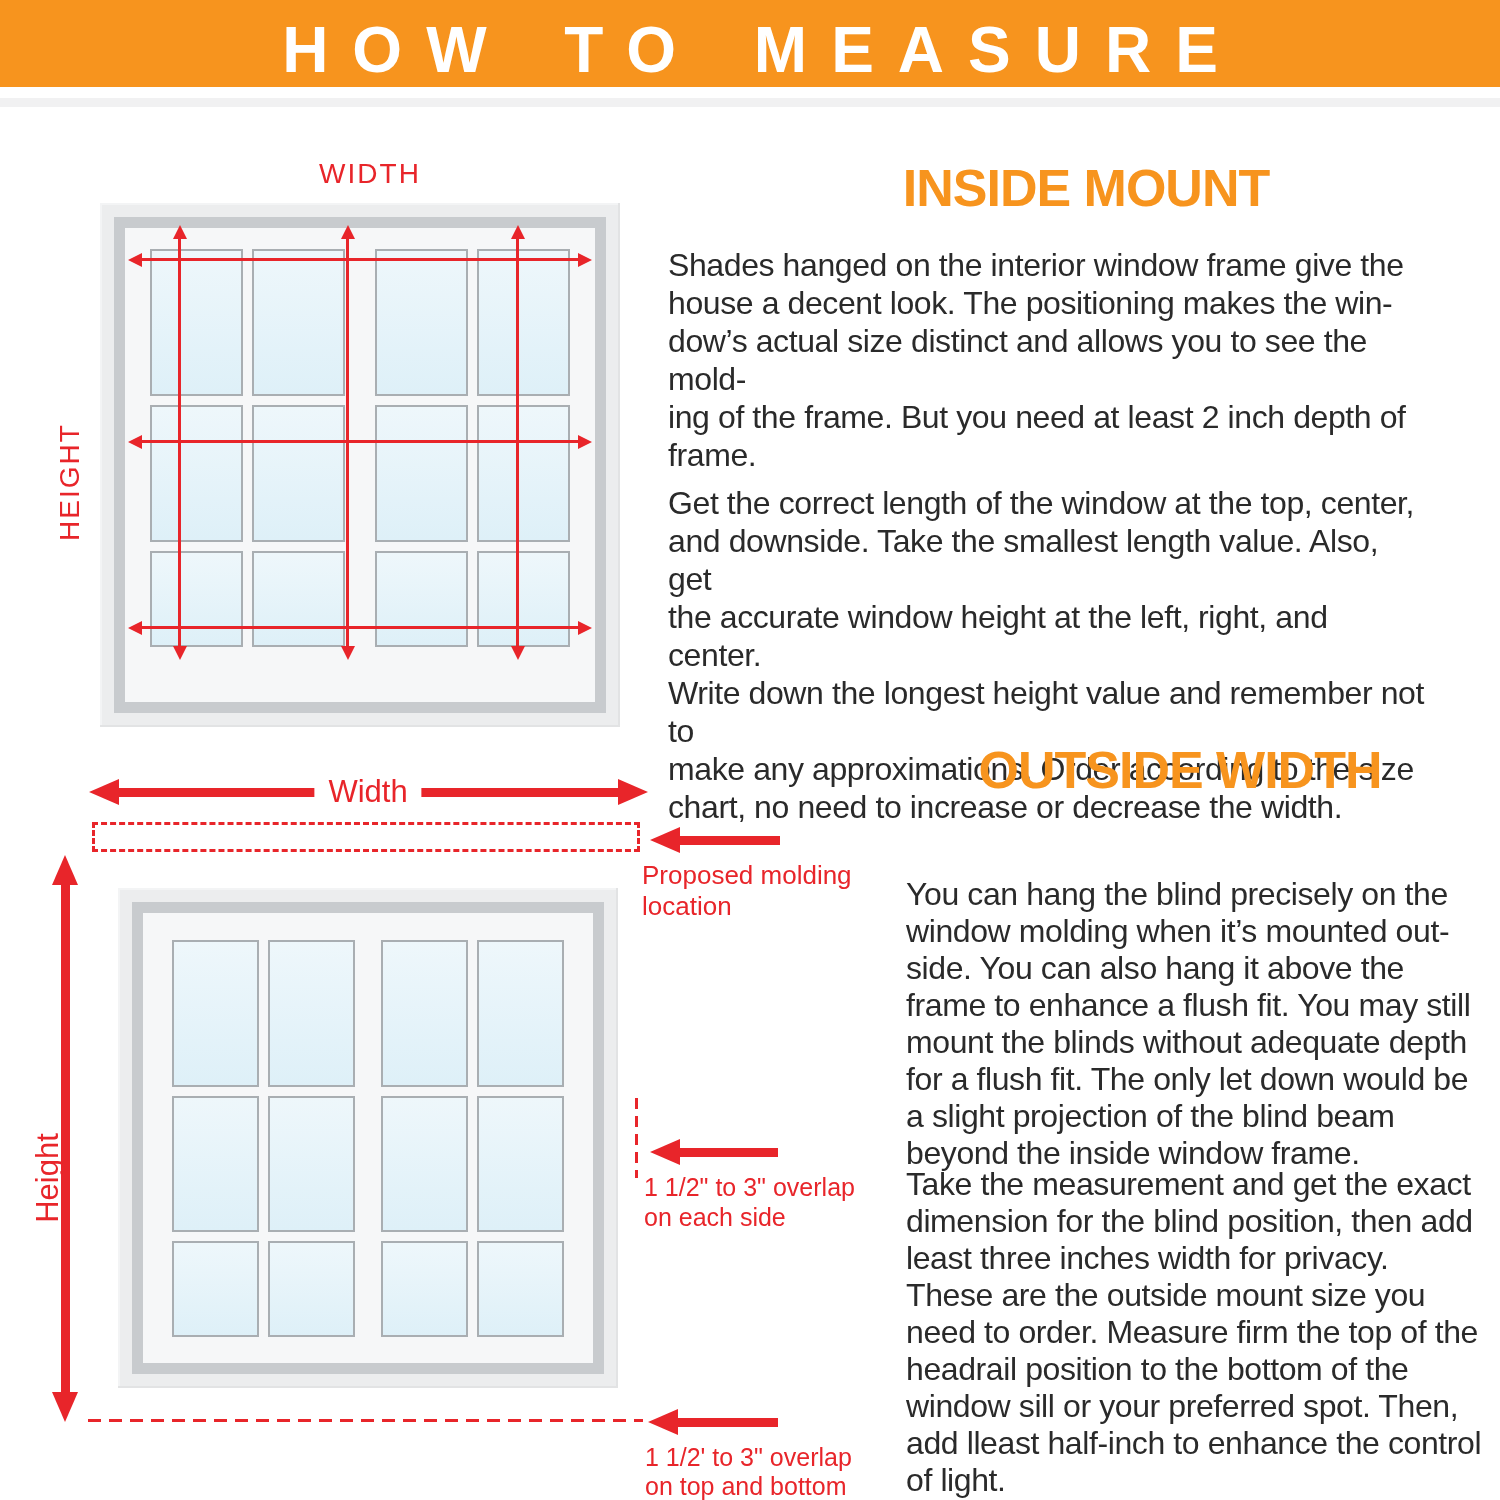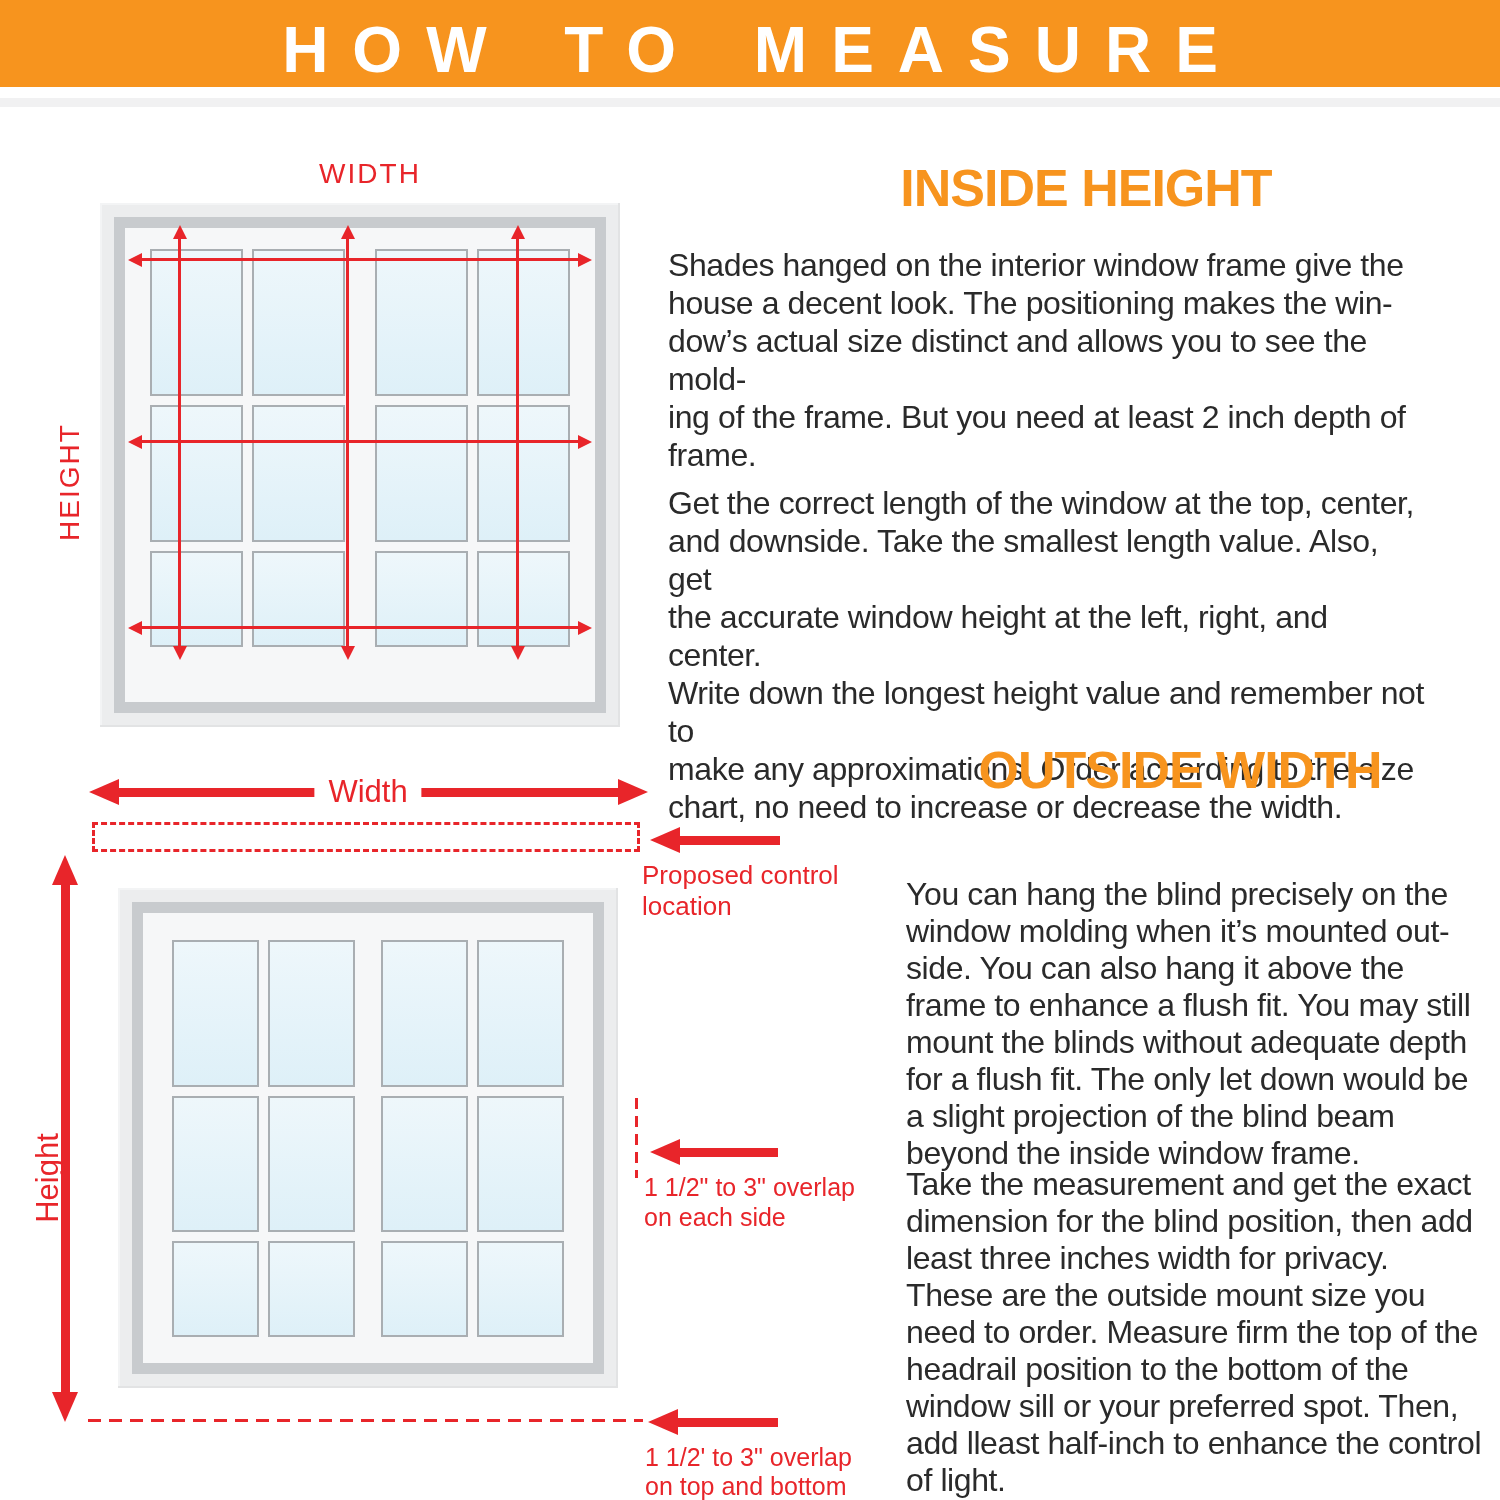--- a/index.html
+++ b/index.html
@@ -138,21 +138,21 @@
 <div class="thin-h" style="left:142px;top:626px;width:436px;"></div>
 <div class="thin-v" style="left:178px;top:239px;height:407px;"></div>
 <div class="thin-v" style="left:346px;top:239px;height:407px;"></div>
 <div class="thin-v" style="left:516px;top:239px;height:407px;"></div>
 
 <div class="thick-h" style="left:119px;top:788px;width:499px;"></div>
 <div class="red-label lbl-width-bottom">Width</div>
 
 <div class="dash-rect" style="left:92px;top:822px;width:548px;height:30px;"></div>
 <div class="thick-left" style="left:680px;top:836px;width:100px;"></div>
-<div class="red-label lbl-headrail">Proposed control
+<div class="red-label lbl-headrail">Proposed molding
 location</div>
 
 <div class="thick-v" style="left:61px;top:885px;height:507px;"></div>
 <div class="red-label lbl-height-bottom">Height</div>
 
 <div class="window win-bottom">
   <div class="win-ring"></div>
   <div class="win-inner"></div>
   <div class="panes">
     <div class="sash">
@@ -177,21 +177,21 @@
 <div class="dash-v" style="left:635px;top:1098px;height:80px;"></div>
 <div class="thick-left" style="left:680px;top:1148px;width:98px;"></div>
 <div class="red-label lbl-side-overlap">1 1/2" to 3" overlap
 on each side</div>
 
 <div class="dash-h" style="left:88px;top:1419px;width:555px;"></div>
 <div class="thick-left" style="left:678px;top:1418px;width:100px;"></div>
 <div class="red-label lbl-bottom-overlap">1 1/2' to 3" overlap
 on top and bottom</div>
 
-<div class="mount-heading heading-inside">INSIDE HEIGHT</div>
+<div class="mount-heading heading-inside">INSIDE MOUNT</div>
 <div class="body-par par-inside par-inside-1">Shades hanged on the interior window frame give the
 house a decent look. The positioning makes the win-
 dow’s actual size distinct and allows you to see the mold-
 ing of the frame. But you need at least 2 inch depth of
 frame.</div>
 <div class="body-par par-inside par-inside-2">Get the correct length of the window at the top, center,
 and downside. Take the smallest length value. Also, get
 the accurate window height at the left, right, and center.
 Write down the longest height value and remember not to
 make any approximations. Order according to the size

